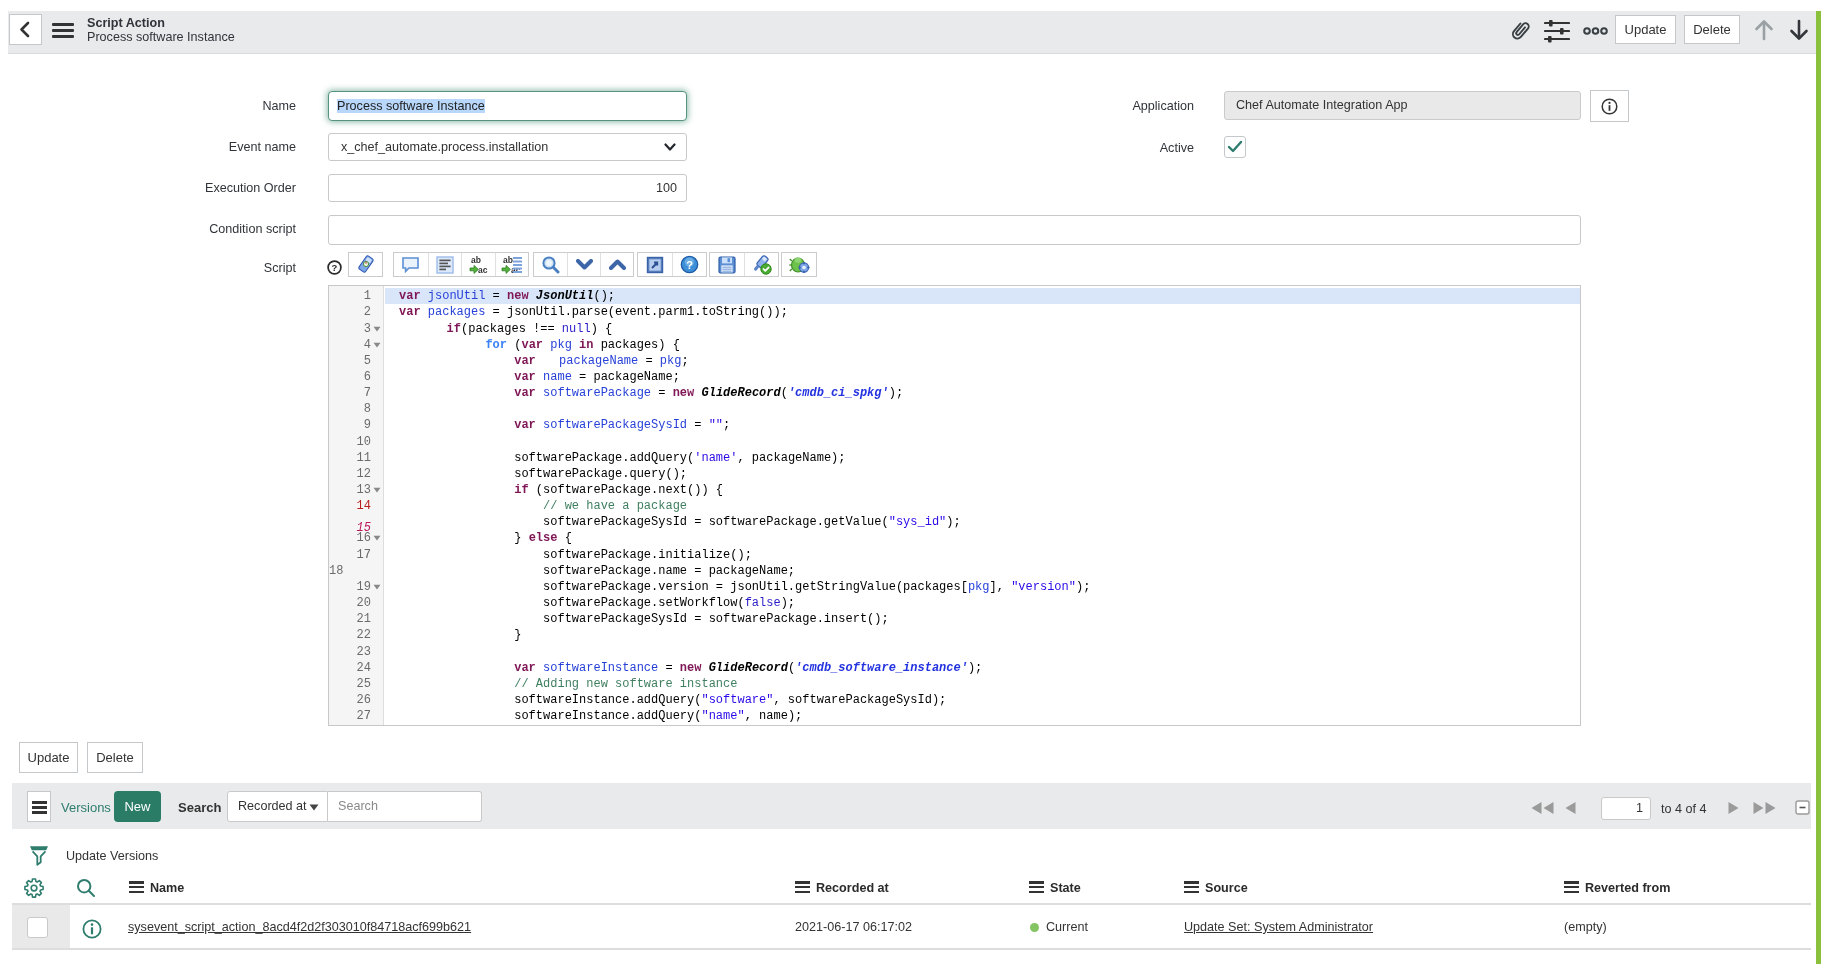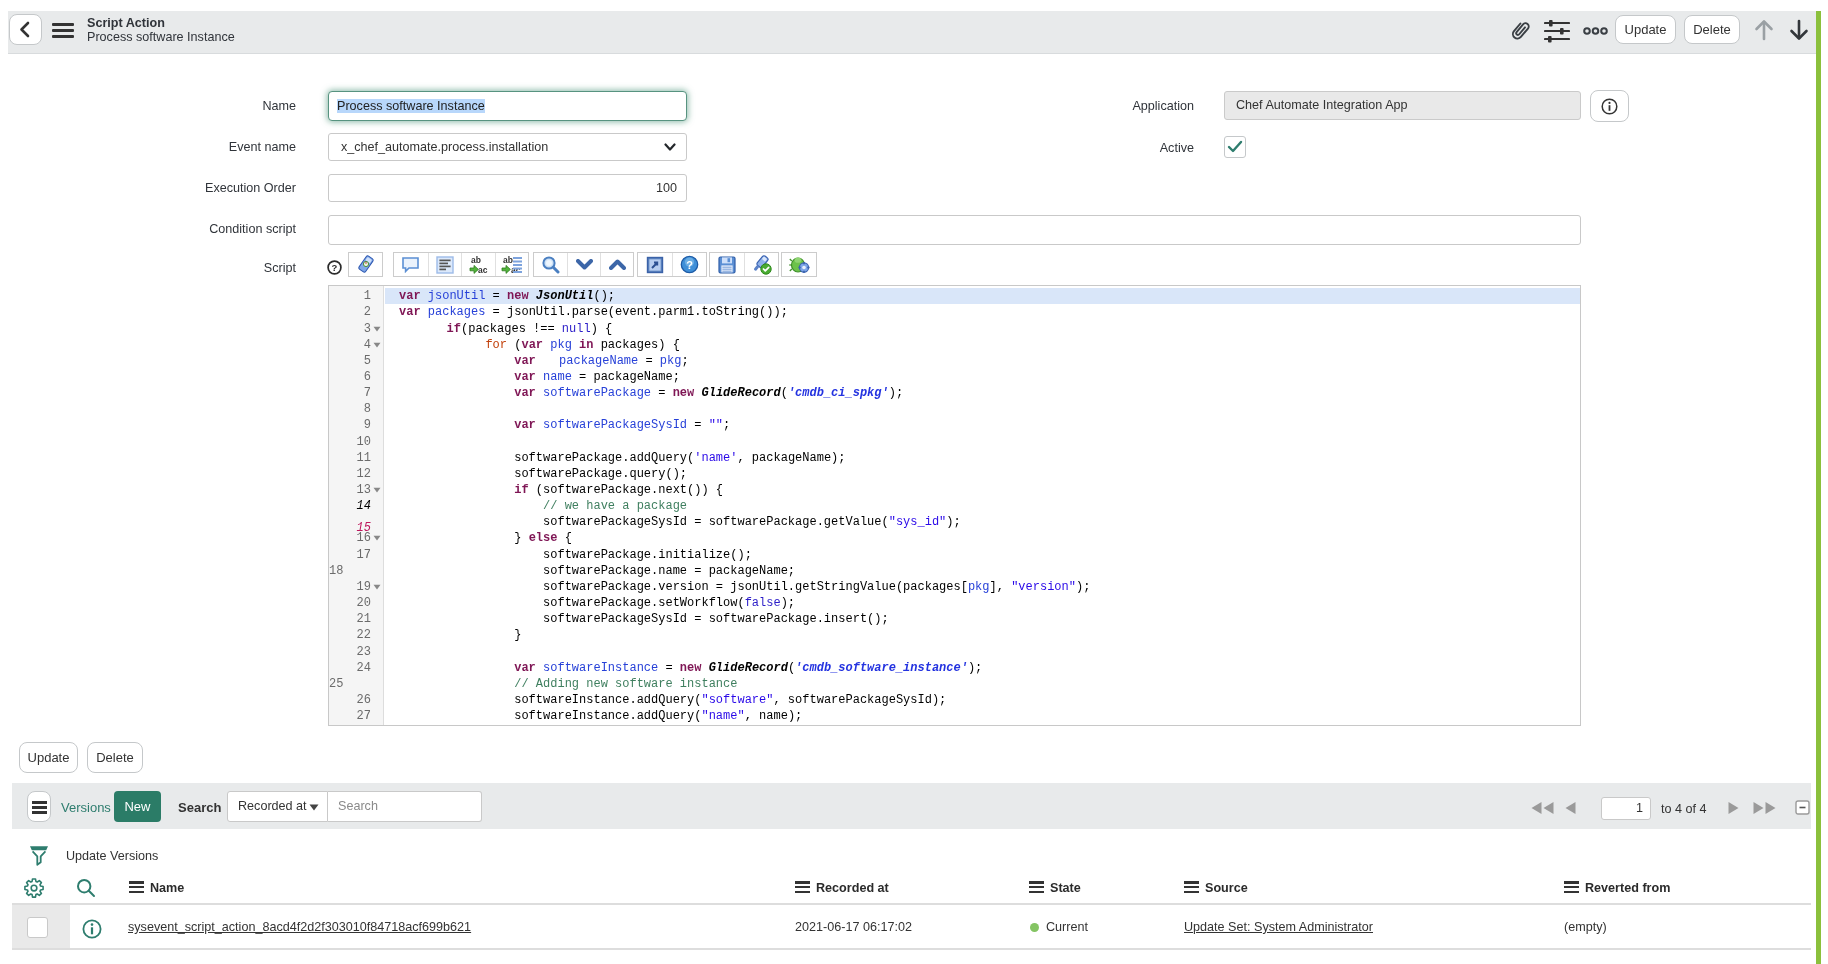--- a/index.html
+++ b/index.html
@@ -1,19 +1,19 @@
 <!DOCTYPE html>
 <html><head><meta charset="utf-8">
 <style>
 *{margin:0;padding:0;box-sizing:border-box;}
 html,body{width:1828px;height:964px;background:#fff;font-family:"Liberation Sans",sans-serif;overflow:hidden;}
 .abs{position:absolute;}
 #page{position:relative;width:1828px;height:964px;background:#fff;}
 .bar{background:#e8eaeb;}
-.btn{background:#fff;border:1px solid #c5c8ca;border-radius:8px;color:#333;
+.btn{background:#fff;border:1px solid #c5c8ca;border-radius:0;color:#333;
  font-size:13px;text-align:center;font-family:"Liberation Sans",sans-serif;}
 .lbl{font-size:12.6px;color:#30343a;text-align:right;line-height:28px;}
 .inp{background:#fff;border:1px solid #c9c9c9;border-radius:3px;font-size:12.6px;color:#333;
  line-height:26px;padding:0 9px;}
 .teal{color:#2e7d6e;}
 .tbtn{position:absolute;top:252px;height:25px;background:#fff;border:1px solid #ccc;}
 svg{display:block;}
 </style></head><body>
 <div id="page">
 
@@ -262,45 +262,45 @@
 <div class="abs" style="left:0;top:99.10px;width:42px;height:16.15px;text-align:right;color:#6b6b6b;line-height:16.15px;">7</div>
 <div class="abs" style="left:0;top:115.25px;width:42px;height:16.15px;text-align:right;color:#6b6b6b;line-height:16.15px;">8</div>
 <div class="abs" style="left:0;top:131.40px;width:42px;height:16.15px;text-align:right;color:#6b6b6b;line-height:16.15px;">9</div>
 <div class="abs" style="left:0;top:147.55px;width:42px;height:16.15px;text-align:right;color:#6b6b6b;line-height:16.15px;">10</div>
 <div class="abs" style="left:0;top:163.70px;width:42px;height:16.15px;text-align:right;color:#6b6b6b;line-height:16.15px;">11</div>
 <div class="abs" style="left:0;top:179.85px;width:42px;height:16.15px;text-align:right;color:#6b6b6b;line-height:16.15px;">12</div>
 <div class="abs" style="left:0;top:196.00px;width:42px;height:16.15px;text-align:right;color:#6b6b6b;line-height:16.15px;">13</div>
 <svg class="abs" style="left:44px;top:201.00px;" width="8" height="6" viewBox="0 0 8 6">
         <path d="M0.5 0.8 L7.5 0.8 L4 5.5 z" fill="#888"></path>
       </svg>
-<div class="abs" style="left:0;top:212.15px;width:42px;height:16.15px;text-align:right;color:#000000;line-height:16.15px;font-style:italic;">14</div>
+<div class="abs" style="left:0;top:212.15px;width:42px;height:16.15px;text-align:right;color:#b91c1c;line-height:16.15px;">14</div>
 <div class="abs" style="left:0;top:234px;width:42px;height:16.15px;text-align:right;color:#be185d;line-height:16.15px;font-style:italic;">15</div>
 <div class="abs" style="left:0;top:244.45px;width:42px;height:16.15px;text-align:right;color:#6b6b6b;line-height:16.15px;">16</div>
 <svg class="abs" style="left:44px;top:249.45px;" width="8" height="6" viewBox="0 0 8 6">
         <path d="M0.5 0.8 L7.5 0.8 L4 5.5 z" fill="#888"></path>
       </svg>
 <div class="abs" style="left:0;top:260.60px;width:42px;height:16.15px;text-align:right;color:#6b6b6b;line-height:16.15px;">17</div>
 <div class="abs" style="left:0;top:276.75px;width:42px;height:16.15px;text-align:left;color:#6b6b6b;line-height:16.15px;">18</div>
 <div class="abs" style="left:0;top:292.90px;width:42px;height:16.15px;text-align:right;color:#6b6b6b;line-height:16.15px;">19</div>
 <svg class="abs" style="left:44px;top:297.90px;" width="8" height="6" viewBox="0 0 8 6">
         <path d="M0.5 0.8 L7.5 0.8 L4 5.5 z" fill="#888"></path>
       </svg>
 <div class="abs" style="left:0;top:309.05px;width:42px;height:16.15px;text-align:right;color:#6b6b6b;line-height:16.15px;">20</div>
 <div class="abs" style="left:0;top:325.20px;width:42px;height:16.15px;text-align:right;color:#6b6b6b;line-height:16.15px;">21</div>
 <div class="abs" style="left:0;top:341.35px;width:42px;height:16.15px;text-align:right;color:#6b6b6b;line-height:16.15px;">22</div>
 <div class="abs" style="left:0;top:357.50px;width:42px;height:16.15px;text-align:right;color:#6b6b6b;line-height:16.15px;">23</div>
 <div class="abs" style="left:0;top:373.65px;width:42px;height:16.15px;text-align:right;color:#6b6b6b;line-height:16.15px;">24</div>
-<div class="abs" style="left:0;top:389.80px;width:42px;height:16.15px;color:#6b6b6b;line-height:16.15px;">25</div>
+<div class="abs" style="left:0;top:389.80px;width:42px;height:16.15px;text-align:right;color:#6b6b6b;line-height:16.15px;">25</div>
 <div class="abs" style="left:0;top:405.95px;width:42px;height:16.15px;text-align:right;color:#6b6b6b;line-height:16.15px;">26</div>
 <div class="abs" style="left:0;top:422.10px;width:42px;height:16.15px;text-align:right;color:#6b6b6b;line-height:16.15px;">27</div>
 <div class="abs" style="left:56px;top:2.2px;width:1195px;height:16.15px;background:#d9e6f9;"></div>
 <div class="abs" style="left:70px;top:2.20px;height:16.15px;line-height:16.15px;color:#000;white-space:pre;"><span style="color:#7f1655;font-weight:bold;">var</span> <span style="color:#2741d8;">jsonUtil</span> = <span style="color:#7f1655;font-weight:bold;">new</span> <span style="color:#000;font-weight:bold;font-style:italic;">JsonUtil</span>();</div>
 <div class="abs" style="left:70px;top:18.35px;height:16.15px;line-height:16.15px;color:#000;white-space:pre;"><span style="color:#7f1655;font-weight:bold;">var</span> <span style="color:#2741d8;">packages</span> = jsonUtil.parse(event.parm1.toString());</div>
 <div class="abs" style="left:60px;top:34.50px;height:16.15px;line-height:16.15px;color:#000;white-space:pre;">        <span style="color:#7f1655;font-weight:bold;">if</span>(packages !== <span style="color:#2a1cc8;">null</span>) {</div>
-<div class="abs" style="left:70px;top:50.65px;height:16.15px;line-height:16.15px;color:#000;white-space:pre;">            <span style="color:#c2410c;font-weight:normal;">for</span> (<span style="color:#7f1655;font-weight:bold;">var</span> <span style="color:#2741d8;">pkg</span> <span style="color:#7f1655;font-weight:bold;">in</span> packages) {</div>
+<div class="abs" style="left:70px;top:50.65px;height:16.15px;line-height:16.15px;color:#000;white-space:pre;">            <span style="color:#3b82f6;font-weight:bold;">for</span> (<span style="color:#7f1655;font-weight:bold;">var</span> <span style="color:#2741d8;">pkg</span> <span style="color:#7f1655;font-weight:bold;">in</span> packages) {</div>
 <div class="abs" style="left:70px;top:66.80px;height:16.15px;line-height:16.15px;color:#000;white-space:pre;">                <span style="color:#7f1655;font-weight:bold;">var</span> <span style="color:#2741d8;margin-left:16px;">packageName</span> = <span style="color:#2741d8;">pkg</span>;</div>
 <div class="abs" style="left:70px;top:82.95px;height:16.15px;line-height:16.15px;color:#000;white-space:pre;">                <span style="color:#7f1655;font-weight:bold;">var</span> <span style="color:#2741d8;">name</span> = packageName;</div>
 <div class="abs" style="left:70px;top:99.10px;height:16.15px;line-height:16.15px;color:#000;white-space:pre;">                <span style="color:#7f1655;font-weight:bold;">var</span> <span style="color:#2741d8;">softwarePackage</span> = <span style="color:#7f1655;font-weight:bold;">new</span> <span style="color:#000;font-weight:bold;font-style:italic;">GlideRecord</span>(<span style="color:#2433e0;font-weight:bold;font-style:italic;">'cmdb_ci_spkg'</span>);</div>
 <div class="abs" style="left:70px;top:115.25px;height:16.15px;line-height:16.15px;color:#000;white-space:pre;"></div>
 <div class="abs" style="left:70px;top:131.40px;height:16.15px;line-height:16.15px;color:#000;white-space:pre;">                <span style="color:#7f1655;font-weight:bold;">var</span> <span style="color:#2741d8;">softwarePackageSysId</span> = <span style="color:#2a09e8;">""</span>;</div>
 <div class="abs" style="left:70px;top:147.55px;height:16.15px;line-height:16.15px;color:#000;white-space:pre;"></div>
 <div class="abs" style="left:70px;top:163.70px;height:16.15px;line-height:16.15px;color:#000;white-space:pre;">                softwarePackage.addQuery(<span style="color:#2a09e8;">'name'</span>, packageName);</div>
 <div class="abs" style="left:70px;top:179.85px;height:16.15px;line-height:16.15px;color:#000;white-space:pre;">                softwarePackage.query();</div>
 <div class="abs" style="left:70px;top:196.00px;height:16.15px;line-height:16.15px;color:#000;white-space:pre;">                <span style="color:#7f1655;font-weight:bold;">if</span> (softwarePackage.next()) {</div>
 <div class="abs" style="left:70px;top:212.15px;height:16.15px;line-height:16.15px;color:#000;white-space:pre;">                    <span style="color:#3f7f5f;">// we have a package</span></div>

